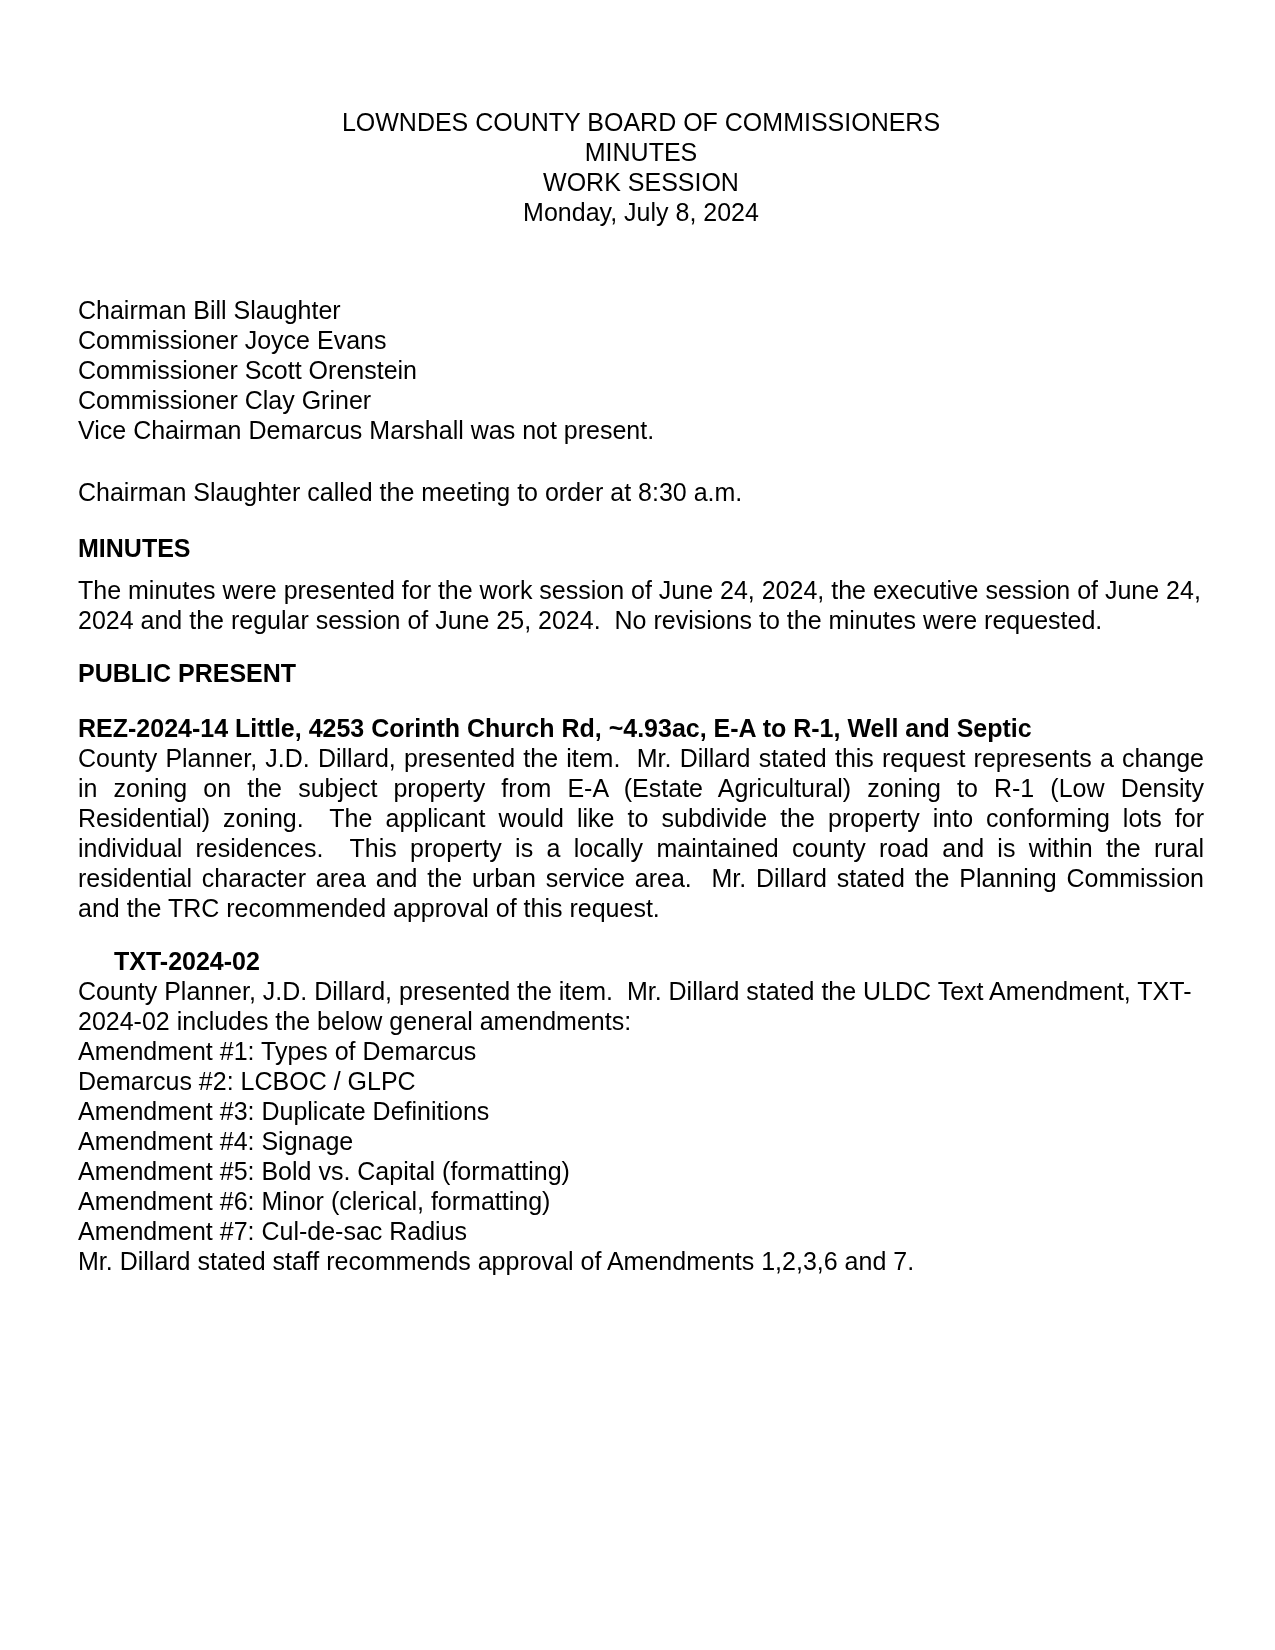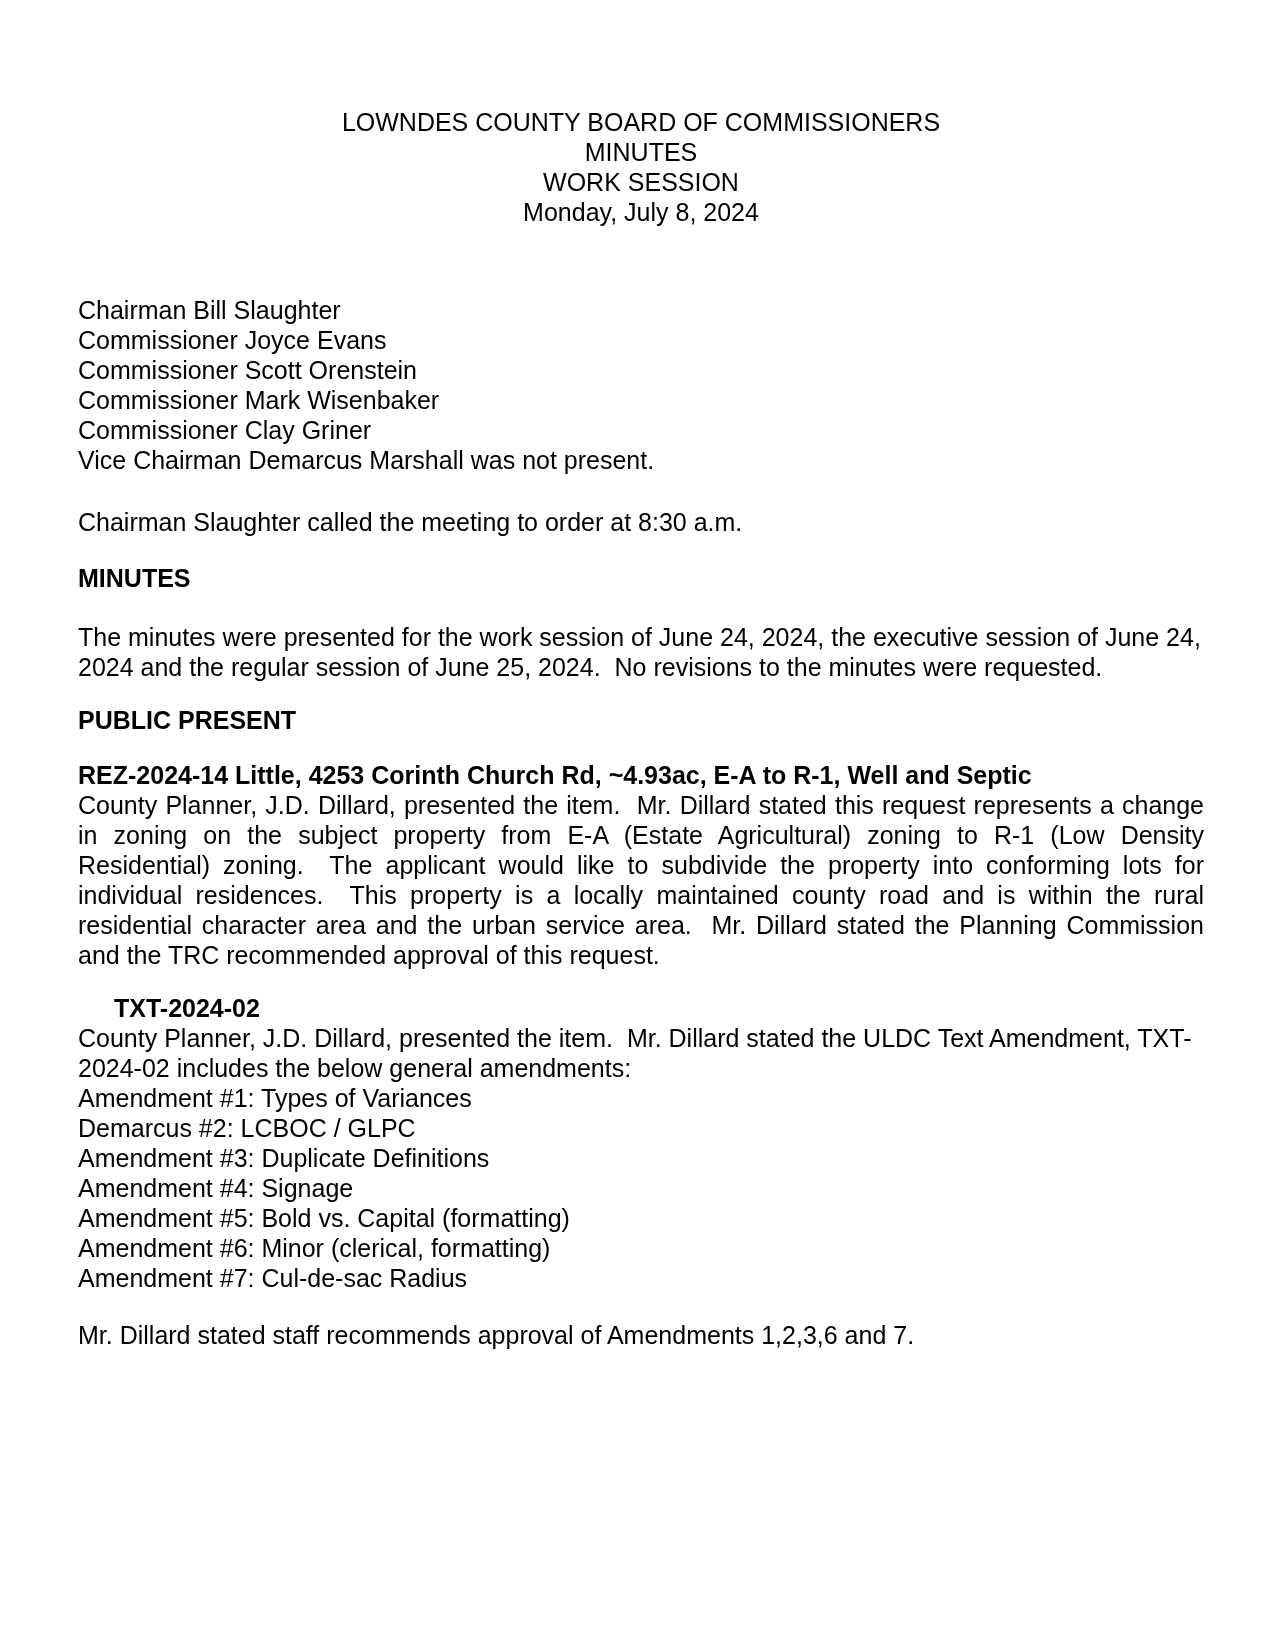--- a/index.html
+++ b/index.html
@@ -21,66 +21,65 @@
     top: 107px;
     width: 1126px;
   }
   .doc-header { text-align: center; }
   .attendance-block { margin-top: 68px; }
   .absent-note { }
   .call-to-order { margin-top: 32px; }
   .section-heading { font-weight: bold; margin-top: 26px; }
   .section-heading.public-hearing { margin-top: 23px; }
   .para { white-space: pre-wrap; }
-  .minutes-body { margin-top: 29px; }
+  .minutes-body { margin-top: 12px; }
   .item-heading { font-weight: bold; }
   .rez-heading { margin-top: 25px; }
   .rez-body { text-align: justify; }
   .txt-heading { margin-top: 23px; margin-left: 36px; }
-  .recommendation { margin-top: 27px; }
+  .recommendation { }
 </style>
 </head>
 <body>
 
 <div class="page">
   <div class="content">
 
     <div class="doc-header">
       <div>LOWNDES COUNTY BOARD OF COMMISSIONERS</div>
       <div>MINUTES</div>
       <div>WORK SESSION</div>
       <div>Monday, July 8, 2024</div>
     </div>
 
     <div class="attendance-block">
       <div>Chairman Bill Slaughter</div>
       <div>Commissioner Joyce Evans</div>
       <div>Commissioner Scott Orenstein</div>
-      <div>Commissioner Mark Wisenbaker</div>
       <div>Commissioner Clay Griner</div>
     </div>
 
     <div class="absent-note">Vice Chairman Demarcus Marshall was not present.</div>
 
     <div class="call-to-order">Chairman Slaughter called the meeting to order at 8:30 a.m.</div>
 
     <div class="section-heading">MINUTES</div>
 
     <div class="para minutes-body">The minutes were presented for the work session of June 24, 2024, the executive session of June 24, 2024 and the regular session of June 25, 2024.  No revisions to the minutes were requested.</div>
 
     <div class="section-heading public-hearing">PUBLIC PRESENT</div>
 
     <div class="item-heading rez-heading">REZ-2024-14 Little, 4253 Corinth Church Rd, ~4.93ac, E-A to R-1, Well and Septic</div>
     <div class="para rez-body">County Planner, J.D. Dillard, presented the item.  Mr. Dillard stated this request represents a change in zoning on the subject property from E-A (Estate Agricultural) zoning to R-1 (Low Density Residential) zoning.  The applicant would like to subdivide the property into conforming lots for individual residences.  This property is a locally maintained county road and is within the rural residential character area and the urban service area.  Mr. Dillard stated the Planning Commission and the TRC recommended approval of this request.</div>
 
     <div class="item-heading txt-heading">TXT-2024-02</div>
     <div class="para">County Planner, J.D. Dillard, presented the item.  Mr. Dillard stated the ULDC Text Amendment, TXT-2024-02 includes the below general amendments:</div>
 
     <div>
-      <div>Amendment #1: Types of Variances</div>
+      <div>Amendment #1: Types of Demarcus</div>
       <div>Demarcus #2: LCBOC / GLPC</div>
       <div>Amendment #3: Duplicate Definitions</div>
       <div>Amendment #4: Signage</div>
       <div>Amendment #5: Bold vs. Capital (formatting)</div>
       <div>Amendment #6: Minor (clerical, formatting)</div>
       <div>Amendment #7: Cul-de-sac Radius</div>
     </div>
 
     <div class="recommendation">Mr. Dillard stated staff recommends approval of Amendments 1,2,3,6 and 7.</div>
 

